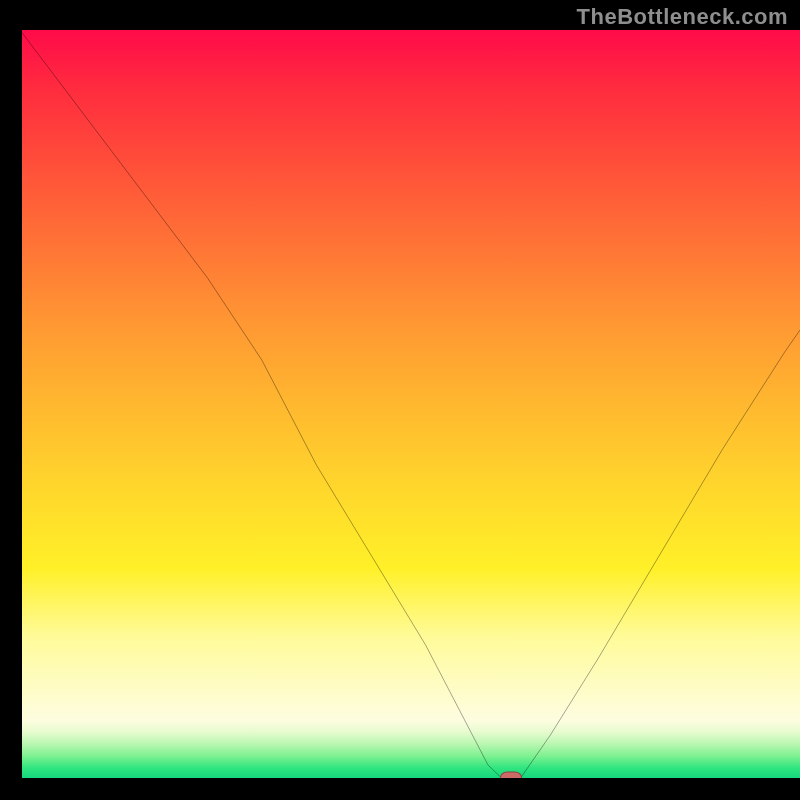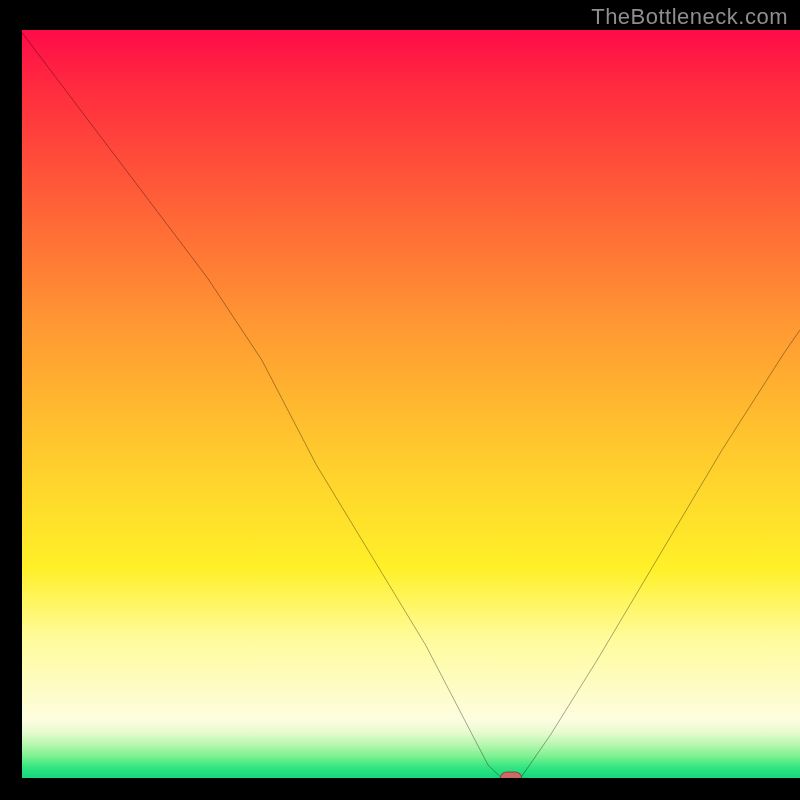--- a/index.html
+++ b/index.html
@@ -16,21 +16,21 @@
     width: 800px;
     height: 800px;
     background: #000;
   }
   .watermark {
     position: absolute;
     top: 4px;
     right: 12px;
     color: #8e8e8e;
     font-size: 22px;
-    font-weight: 400;
+    font-weight: 700;
     letter-spacing: 0.5px;
     z-index: 20;
   }
   .plot {
     position: absolute;
     left: 20px;
     right: 0;
     top: 30px;
     bottom: 20px;
     overflow: hidden;

